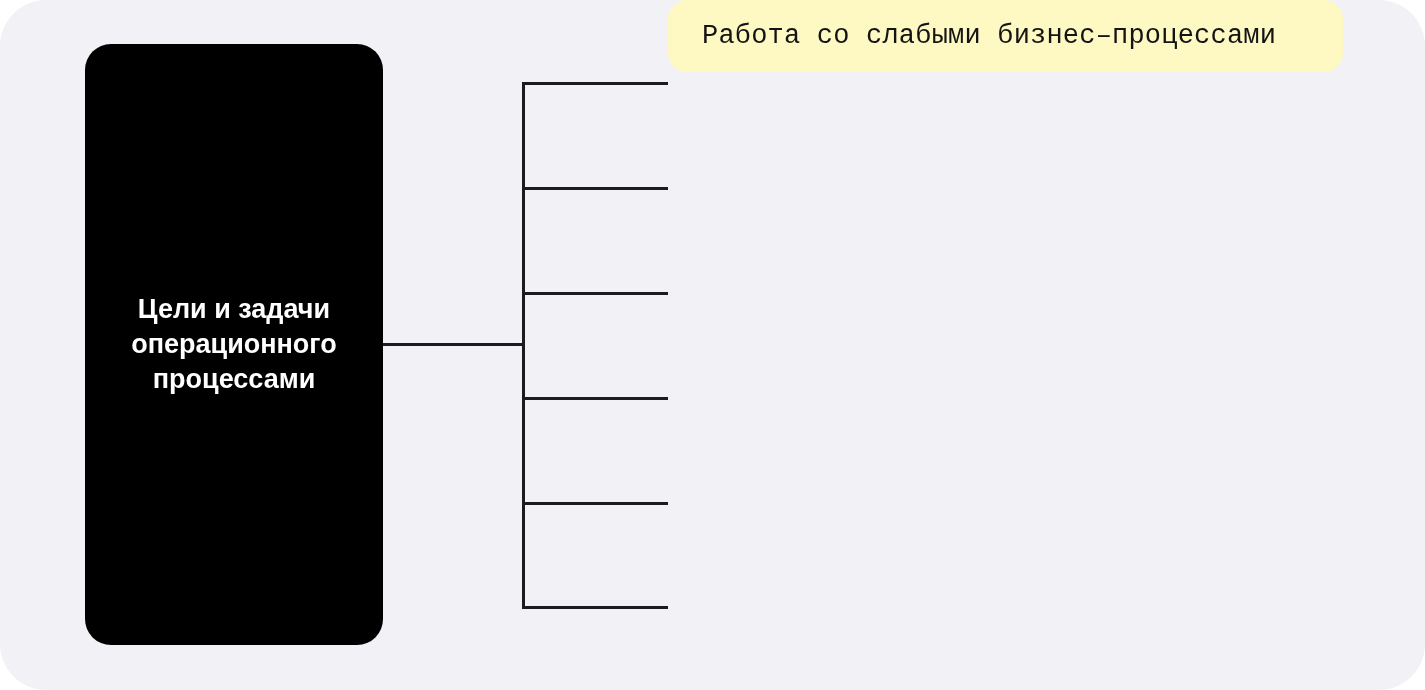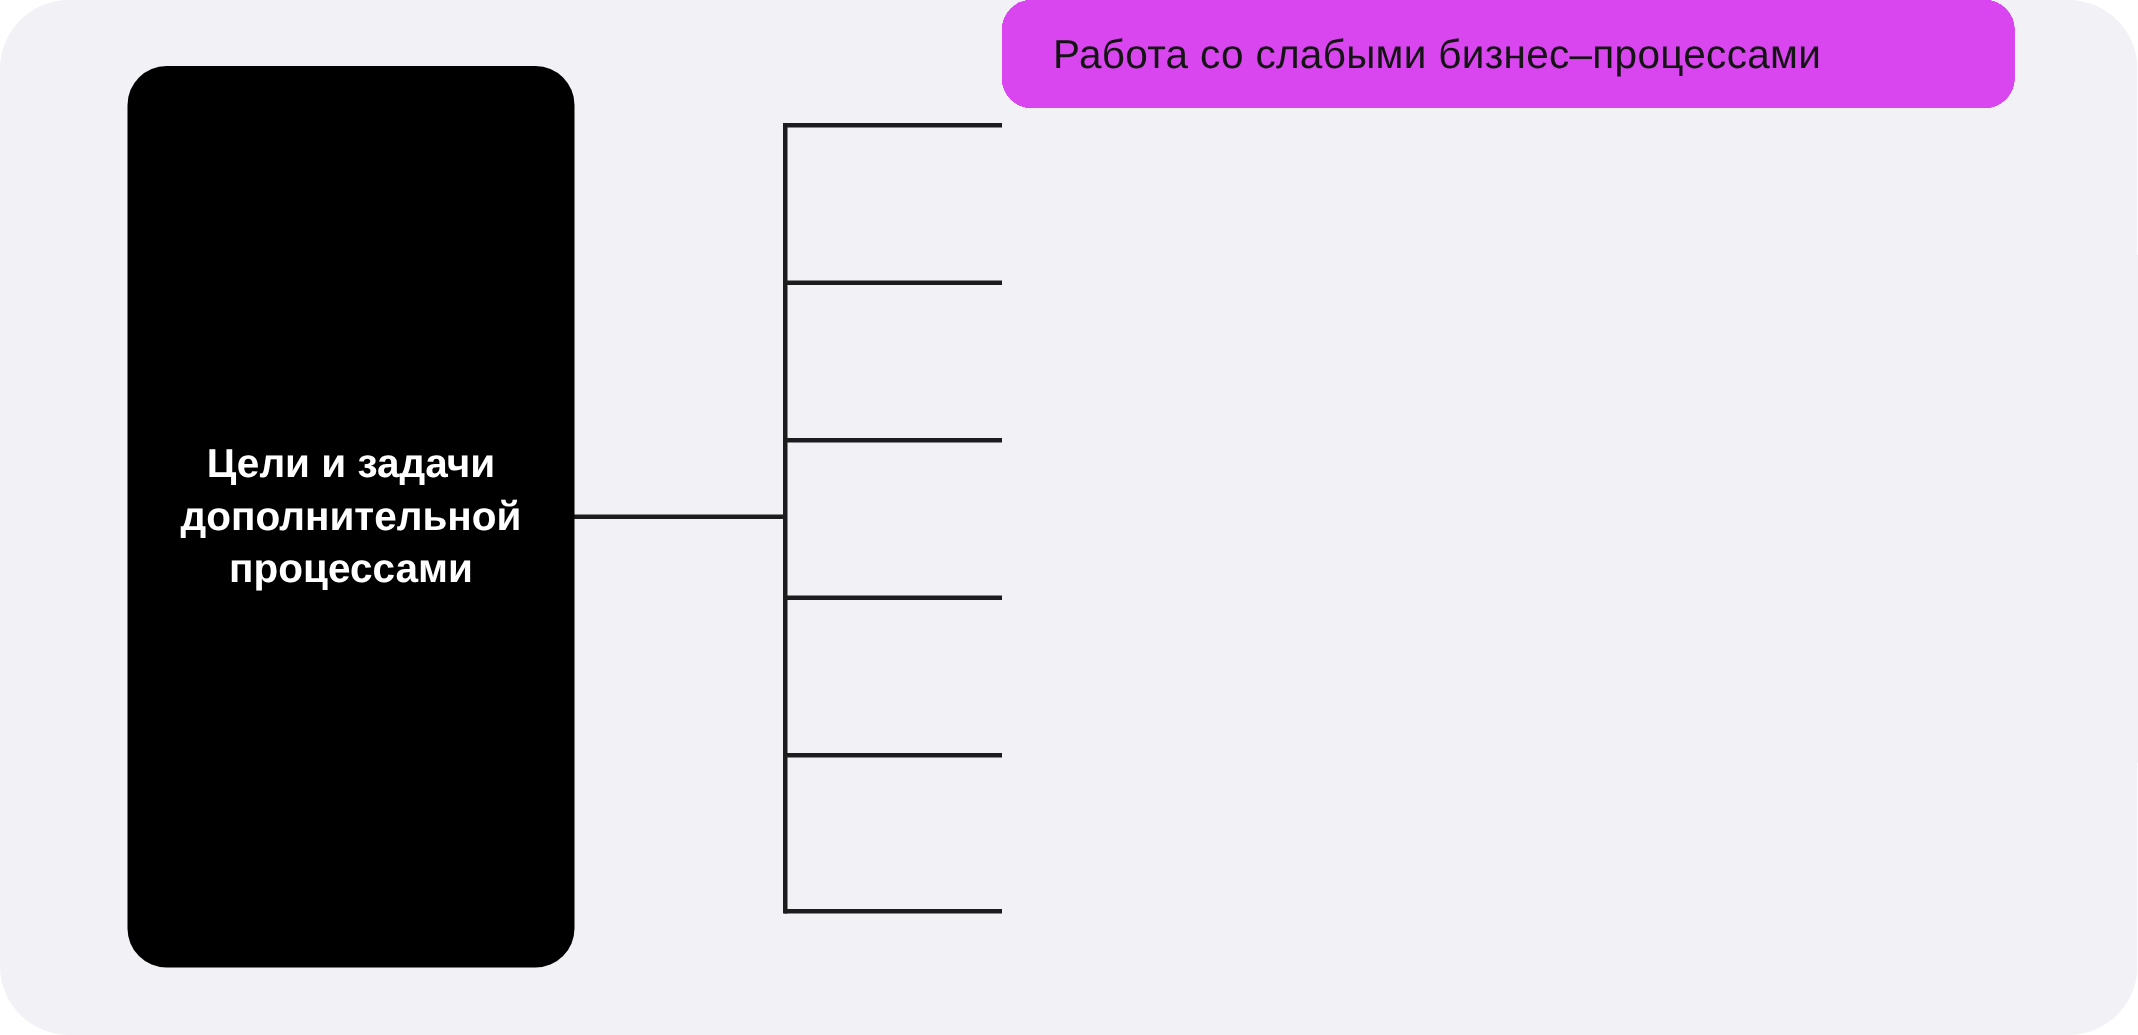--- a/index.html
+++ b/index.html
@@ -35,30 +35,31 @@
     color: #FFFFFF;
     font-size: 27px;
     font-weight: 700;
     line-height: 35px;
     text-align: left;
   }
   .child-node {
     position: absolute;
     left: 668px;
     width: 675px; height: 72px;
-    background: #d946ef;
+    background: #fef9c3;
     border-radius: 20px;
     display: flex;
     align-items: center;
     padding-left: 34px;
     box-sizing: border-box;
     color: #141414;
     font-size: 27px;
     font-weight: 400;
     letter-spacing: 0.2px;
+    font-family: Liberation Mono, monospace;
   }
   .child-node:nth-of-type(1) { top: 47px;  }
   .child-node:nth-of-type(2) { top: 152px; }
   .child-node:nth-of-type(3) { top: 257px; }
   .child-node:nth-of-type(4) { top: 362px; }
   .child-node:nth-of-type(5) { top: 467px; }
   .child-node:nth-of-type(6) { top: 571px; }
   .connector {
     position: absolute;
     background: #1C1C1E;
@@ -82,21 +83,21 @@
   <div class="connector conn-trunk"></div>
   <div class="connector conn-b1"></div>
   <div class="connector conn-b2"></div>
   <div class="connector conn-b3"></div>
   <div class="connector conn-b4"></div>
   <div class="connector conn-b5"></div>
   <div class="connector conn-b6"></div>
 
   <div class="root-node">
     <div>Цели и задачи</div>
-    <div>дополнительной</div>
+    <div>операционного</div>
     <div>процессами</div>
   </div>
 
   <div class="child-node">
     <span>Получение дополнительной прибыли</span>
   </div>
   <div class="child-node">
     <span>Качественные услуги</span>
   </div>
   <div class="child-node">

